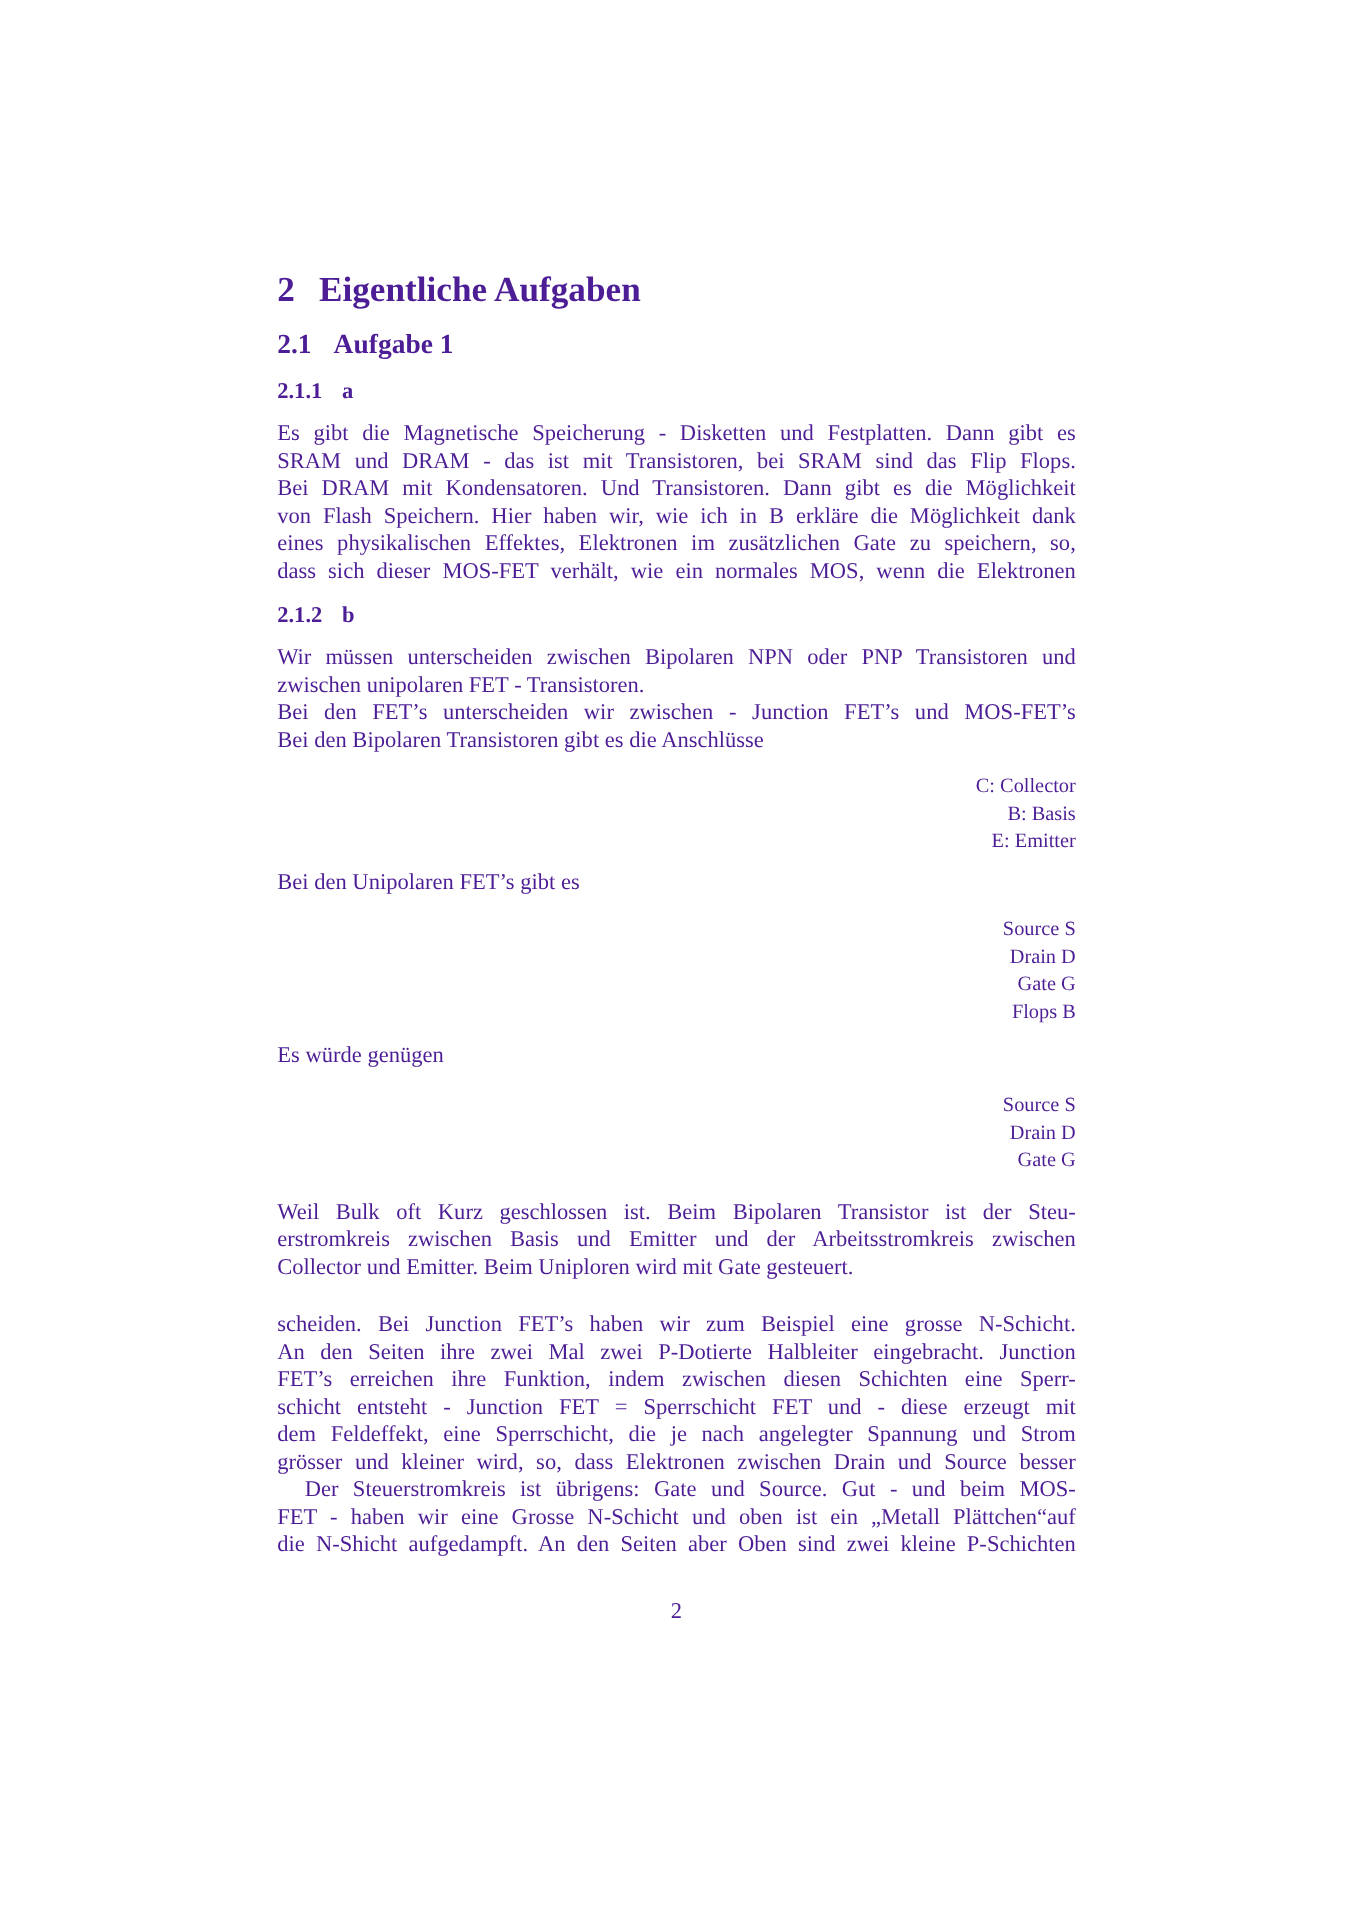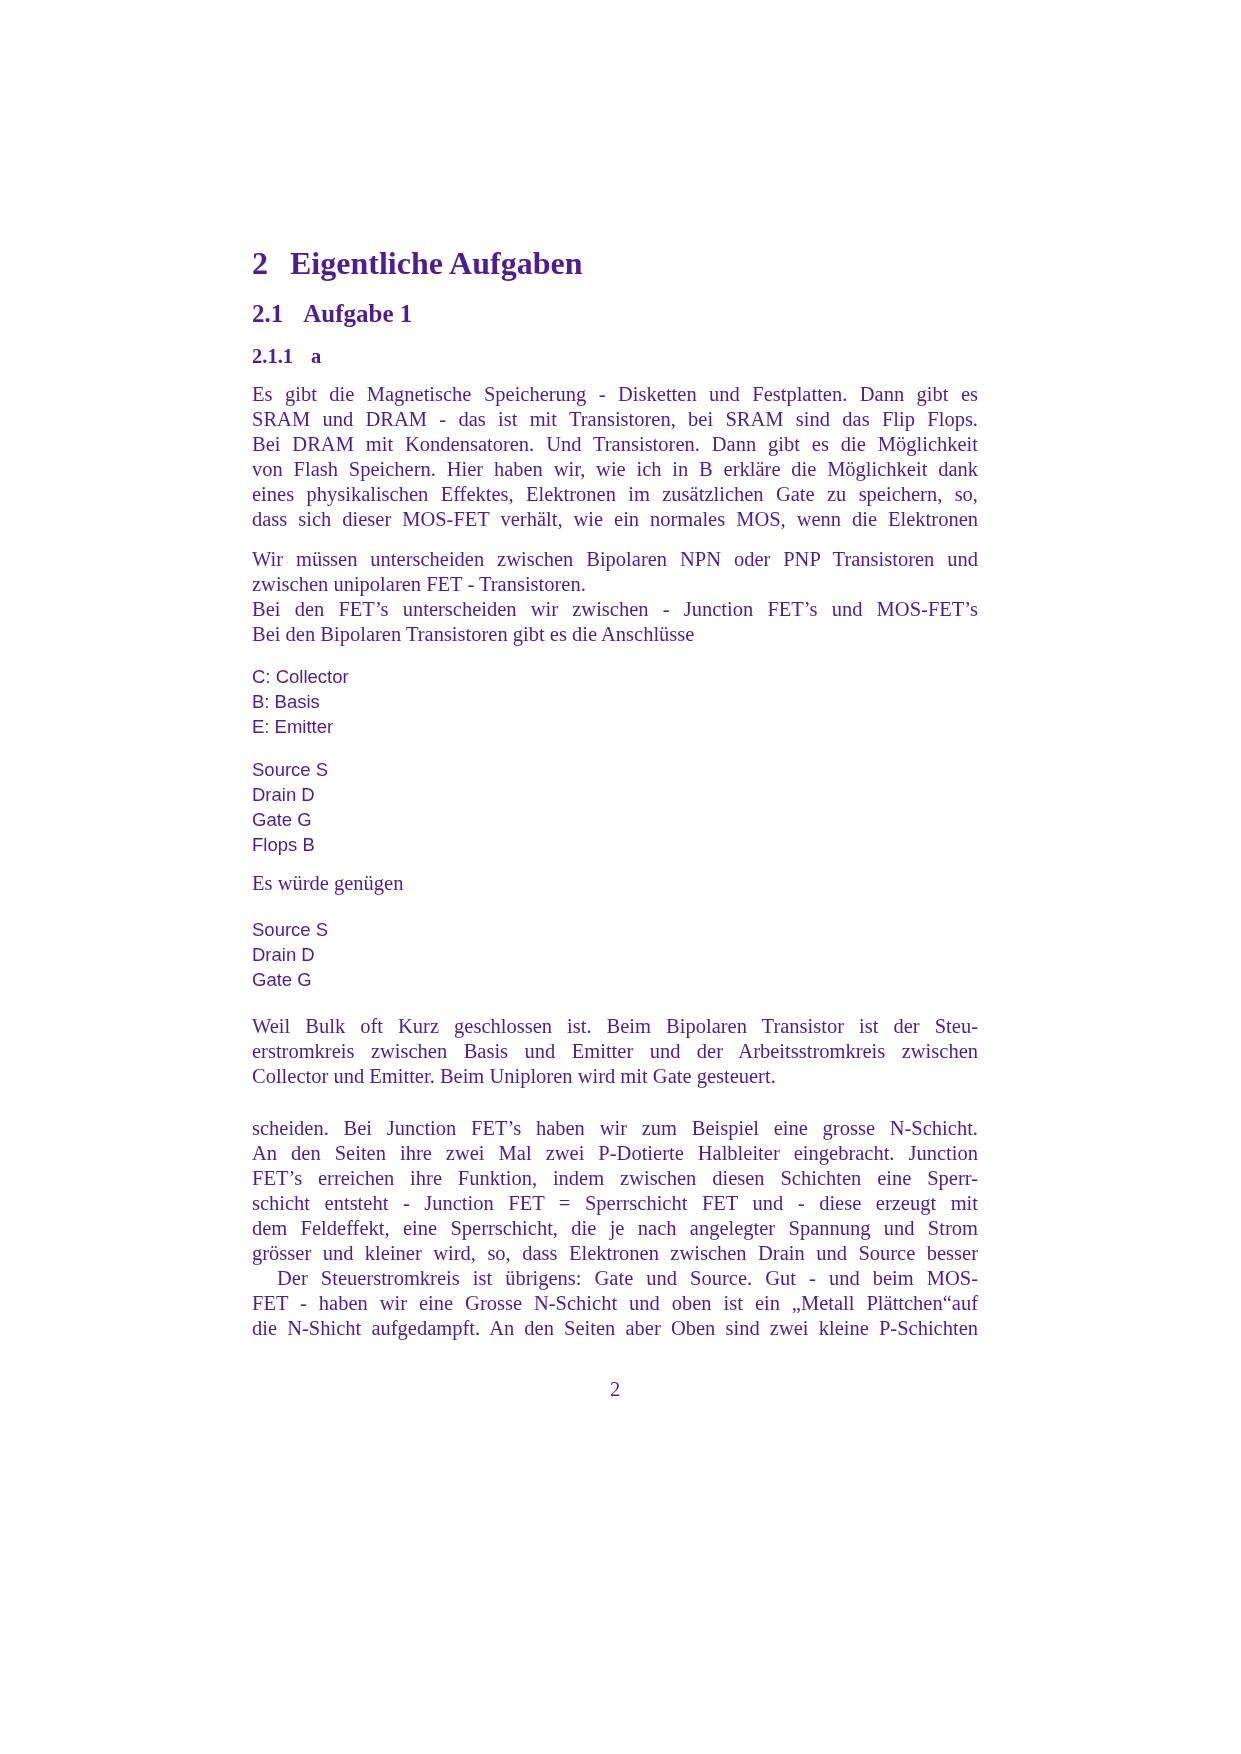--- a/index.html
+++ b/index.html
@@ -58,23 +58,24 @@
   .m-p2   { margin-top: 15px; }
   .m-c1   { margin-top: 17px; }
   .m-li1  { margin-top: 12px; }
   .m-c2   { margin-top: 18px; }
   .m-li2  { margin-top: 14px; }
   .m-c3   { margin-top: 21px; }
   .m-p3   { margin-top: 22px; }
   .m-p4   { margin-top: 27px; }
   .m-p5   { margin-top: 0; }
   .codeblock {
-    font-family: Liberation Sans, sans-serif;
+    font-family: Liberation Serif, serif;
     font-size: 18.5px;
     line-height: 25px;
+    text-align: right;
   }
   .singleline {
     line-height: 25px;
   }
   .page-footer {
     margin-top: 36px;
     width: 726px;
     text-align: center;
     line-height: 25px;
   }
@@ -99,34 +100,38 @@
 
     <div class="para m-p1">
         <div class="line fill">Es gibt die Magnetische Speicherung - Disketten und Festplatten. Dann gibt es</div>
         <div class="line fill">SRAM und DRAM - das ist mit Transistoren, bei SRAM sind das Flip Flops.</div>
         <div class="line fill">Bei DRAM mit Kondensatoren. Und Transistoren. Dann gibt es die Möglichkeit</div>
         <div class="line fill">von Flash Speichern. Hier haben wir, wie ich in B erkläre die Möglichkeit dank</div>
         <div class="line fill">eines physikalischen Effektes, Elektronen im zusätzlichen Gate zu speichern, so,</div>
         <div class="line fill">dass sich dieser MOS-FET verhält, wie ein normales MOS, wenn die Elektronen</div>
       </div>
 
+    <h3 class="subsubsec m-h3b">
+      <span class="secnum">2.1.2</span><span>b</span>
+    </h3>
 
     <div class="para m-p2">
         <div class="line fill">Wir müssen unterscheiden zwischen Bipolaren NPN oder PNP Transistoren und</div>
         <div class="line">zwischen unipolaren FET - Transistoren.</div>
         <div class="line fill">Bei den FET’s unterscheiden wir zwischen - Junction FET’s und MOS-FET’s</div>
         <div class="line">Bei den Bipolaren Transistoren gibt es die Anschlüsse</div>
       </div>
 
     <div class="codeblock m-c1">
         <div class="line">C: Collector</div>
         <div class="line">B: Basis</div>
         <div class="line">E: Emitter</div>
       </div>
 
+    <div class="singleline m-li1">Bei den Unipolaren FET’s gibt es</div>
 
     <div class="codeblock m-c2">
         <div class="line">Source S</div>
         <div class="line">Drain D</div>
         <div class="line">Gate G</div>
         <div class="line">Flops B</div>
       </div>
 
     <div class="singleline m-li2">Es würde genügen</div>
 

